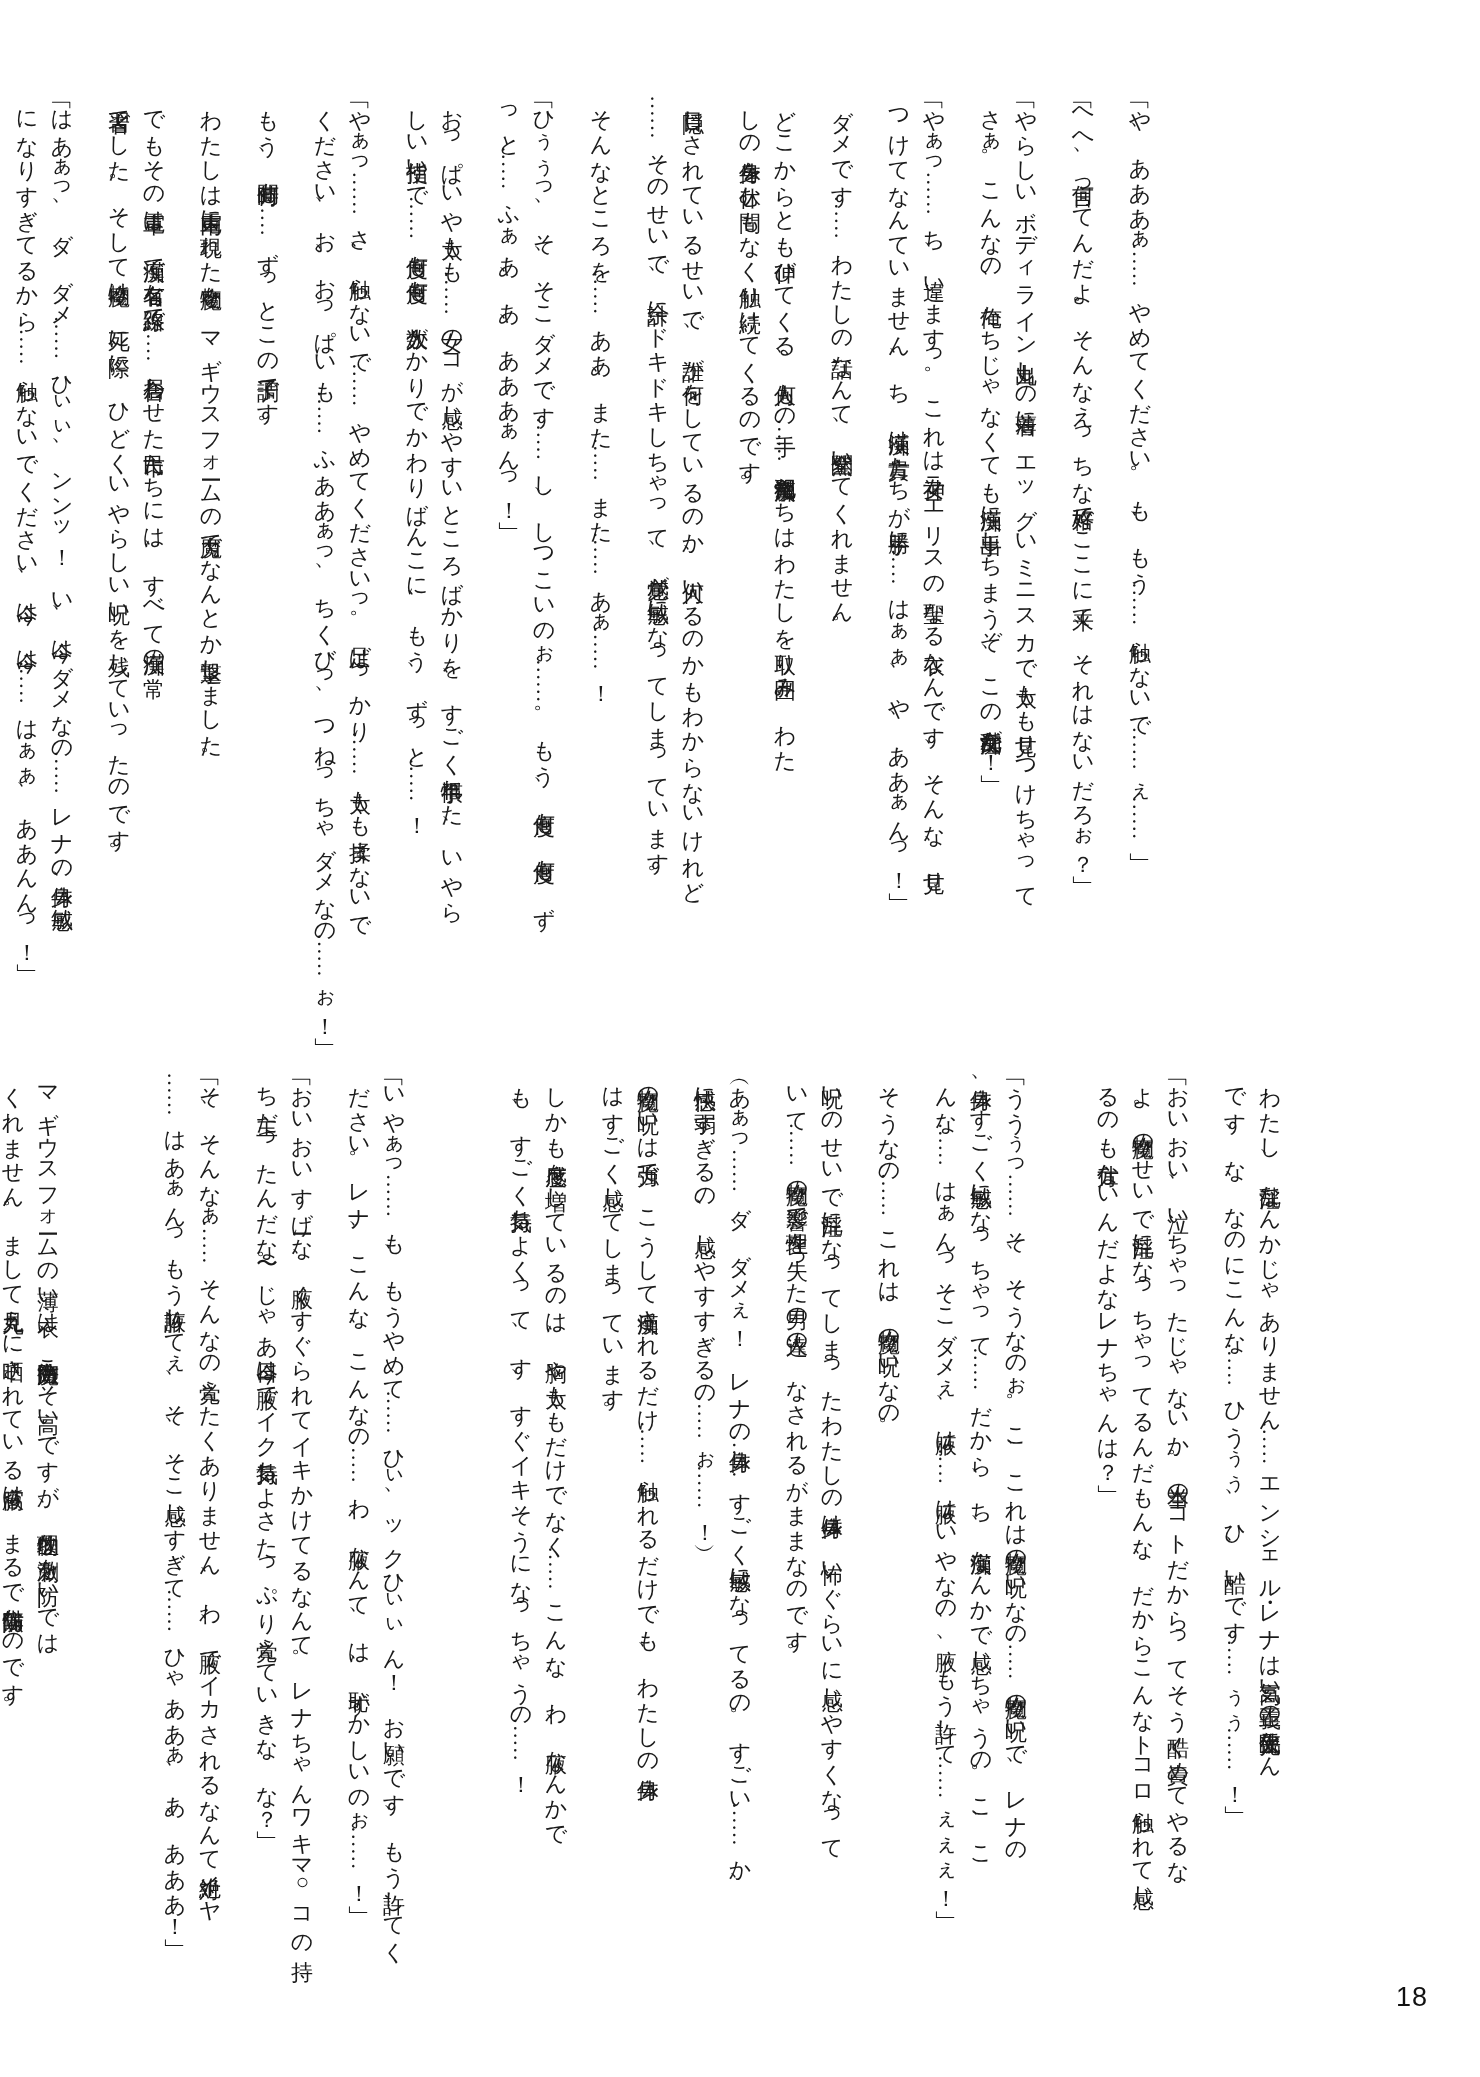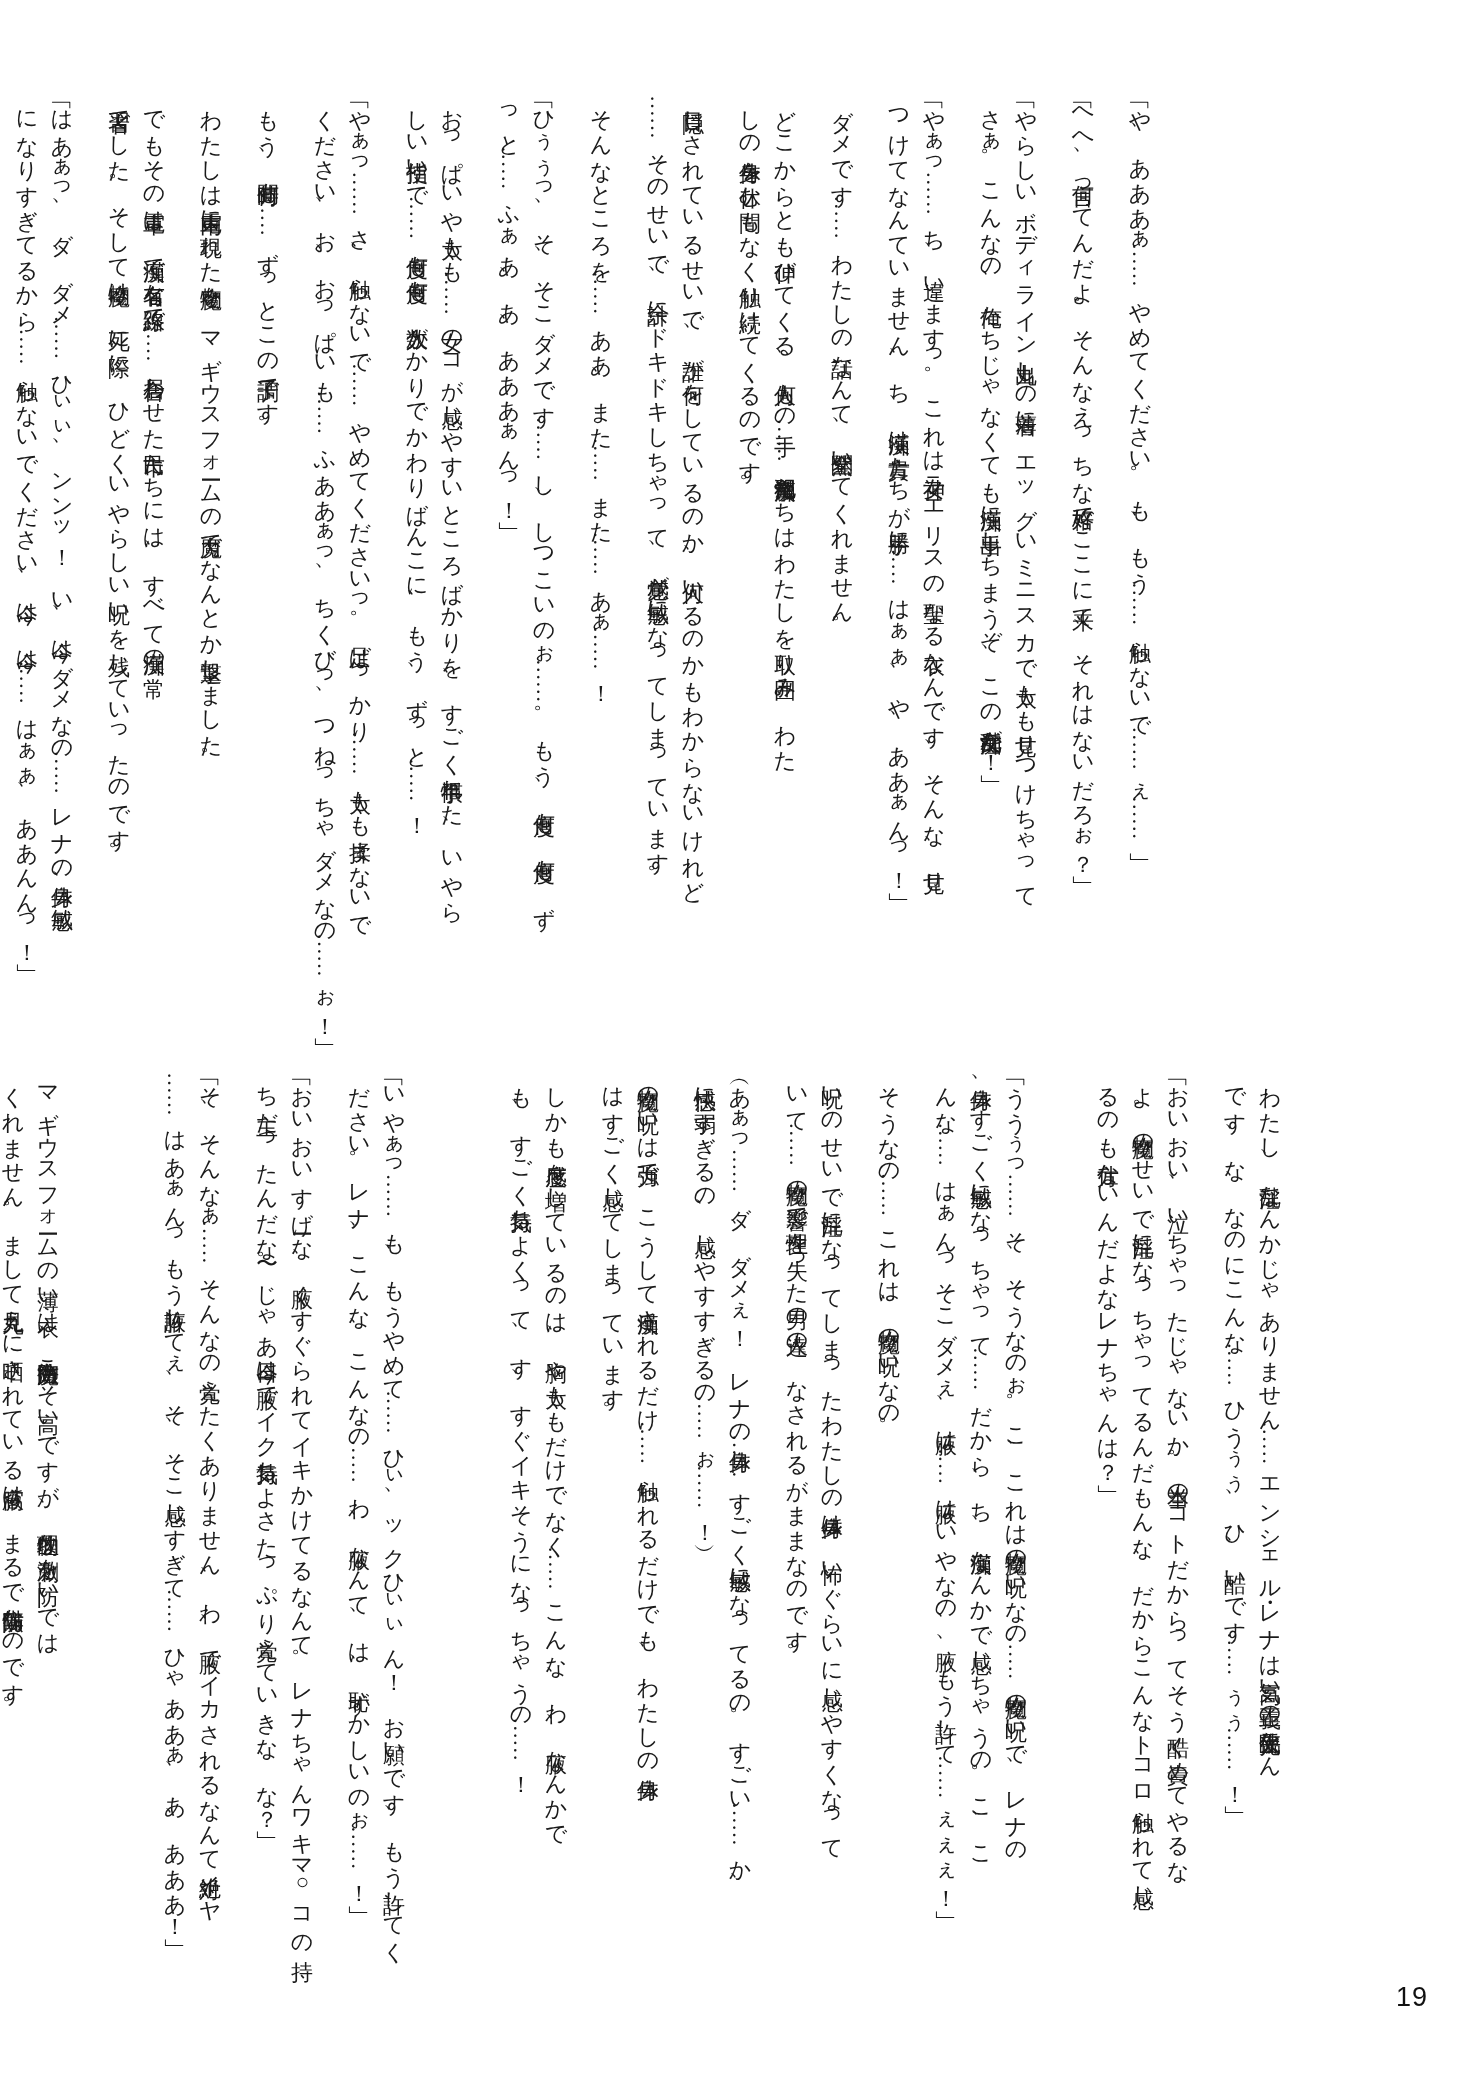--- a/index.html
+++ b/index.html
@@ -89,14 +89,14 @@
       <div class="col">ださい。レナ、こんな、こんなの……わ、腋なんて、は、恥ずかしいのぉ……！」</div>
       <div class="col indent">「おいおいすげーな、腋くすぐられてイキかけてるなんて。レナちゃんワキマ○コの持</div>
       <div class="col">ち主だったんだな〜。じゃあ今日は腋でイク気持ちよさたっぷり覚えていきな、な？」</div>
       <div class="col indent">「そ、そんなぁ……そんなの覚えたくありません、わ、腋でイカされるなんて絶対イヤ</div>
       <div class="col">……はあぁんっもう腋許してぇ、そ、そこ感じすぎて……ひゃああぁ、あ、あああ！」</div>
       <div class="col"></div>
       <div class="col"></div>
       <div class="col indent">マギウスフォームの薄い衣は、魔法防御力こそ高いですが、物理的な刺激を防いでは</div>
       <div class="col">くれません。まして丸見えに晒されている腋窩は、まるで無防備なのです。</div>
     </div>
-  <div class="page-number">19</div>
+  <div class="page-number">18</div>
 </div>
 
 </body></html>

